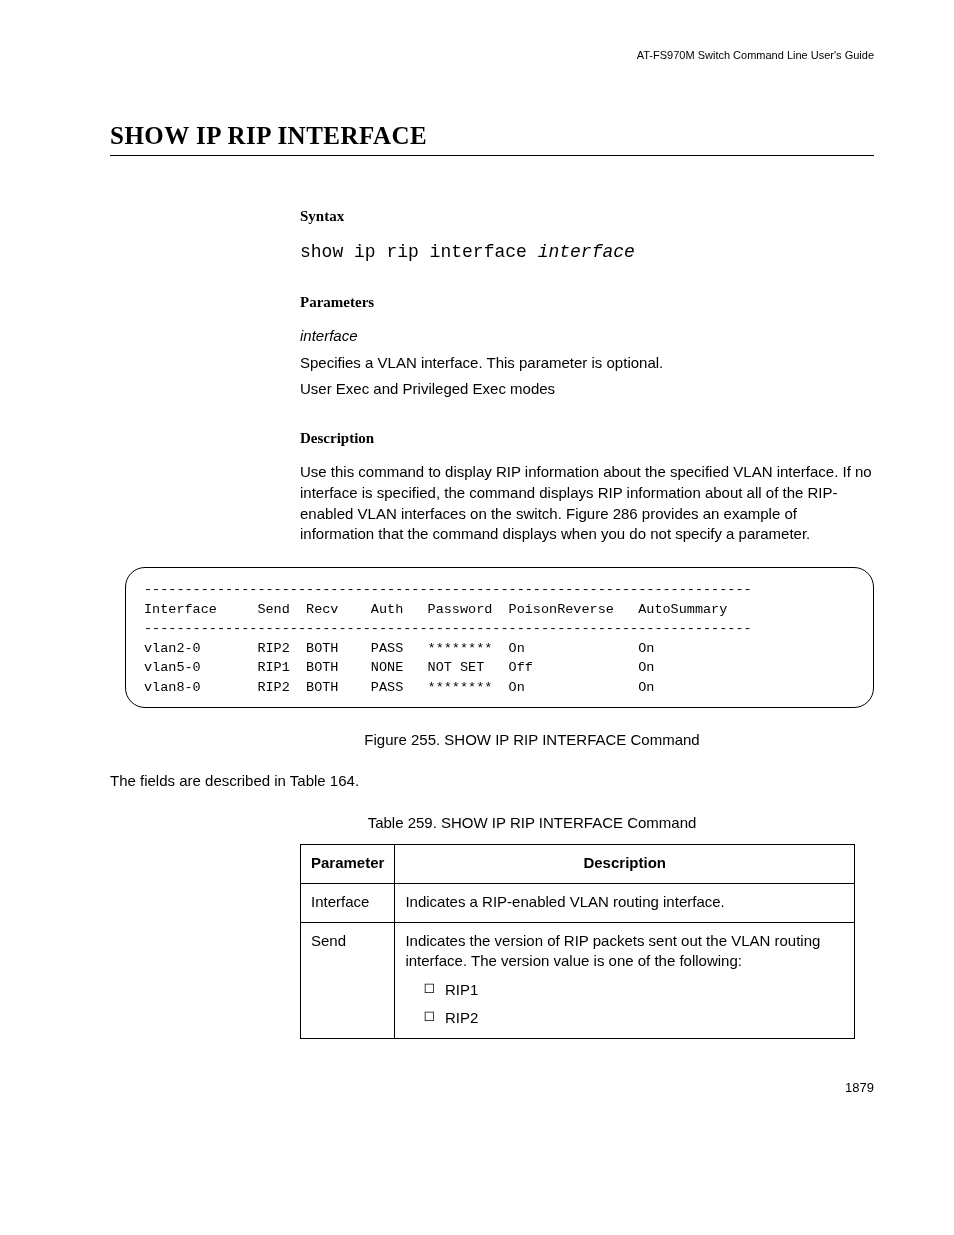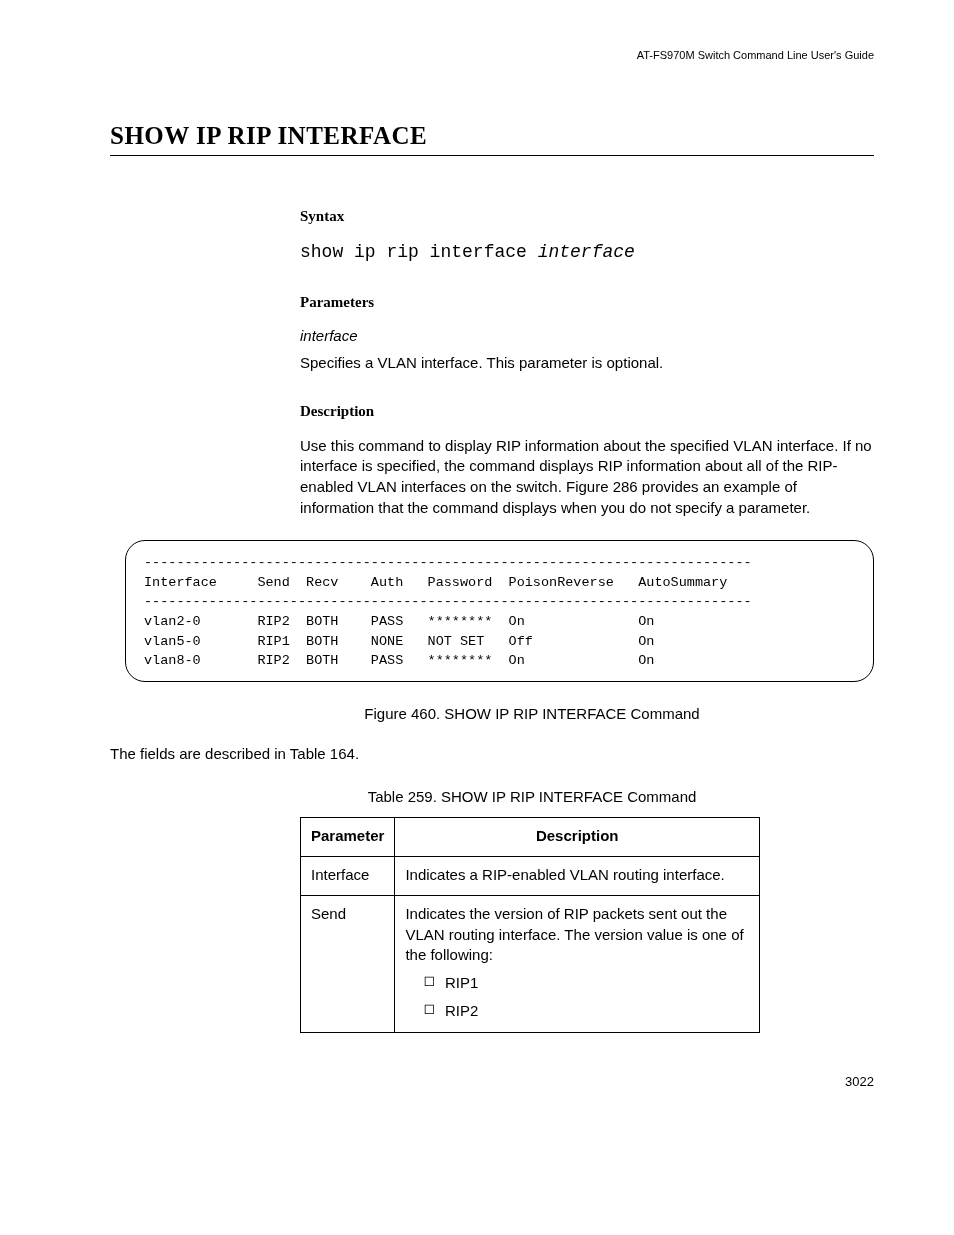--- a/index.html
+++ b/index.html
@@ -68,21 +68,21 @@
     text-align: center;
     margin: 20px 0 20px 80px;
   }
   .tbl-caption {
     text-align: center;
     margin: 22px 0 10px 80px;
   }
   table.desc-table {
     border-collapse: collapse;
     margin-left: 190px;
-    width: 460px;
+    width: 555px;
   }
   table.desc-table th, table.desc-table td {
     border: 1px solid #000;
     padding: 8px 10px 10px 10px;
     vertical-align: top;
     font-size: 15px;
     text-align: left;
   }
   table.desc-table th {
     font-weight: bold;
@@ -113,33 +113,34 @@
 <div class="page-title">SHOW IP RIP INTERFACE</div>
 
 <div class="indent">
   <div class="sect-head">Syntax</div>
   <div class="mono"><span>show ip rip interface </span><span class="ital">interface</span></div>
 
   <div class="sect-head">Parameters</div>
   <div class="param-name">interface</div>
   <div class="param-desc body-text">Specifies a VLAN interface. This parameter is optional.</div>
 
+  <div class="body-text">User Exec and Privileged Exec modes</div>
 
   <div class="sect-head">Description</div>
   <div class="body-text">Use this command to display RIP information about the specified VLAN interface. If no interface is specified, the command displays RIP information about all of the RIP-enabled VLAN interfaces on the switch. Figure 286 provides an example of information that the command displays when you do not specify a parameter.</div>
 </div>
 
 <div class="code-box">---------------------------------------------------------------------------
 Interface     Send  Recv    Auth   Password  PoisonReverse   AutoSummary
 ---------------------------------------------------------------------------
 vlan2-0       RIP2  BOTH    PASS   ********  On              On
 vlan5-0       RIP1  BOTH    NONE   NOT SET   Off             On
 vlan8-0       RIP2  BOTH    PASS   ********  On              On</div>
 
-<div class="fig-caption">Figure 460. SHOW IP RIP INTERFACE Command</div>
+<div class="fig-caption">Figure 255. SHOW IP RIP INTERFACE Command</div>
 
 <div class="indent body-text">The fields are described in Table 164.</div>
 
 <div class="tbl-caption">Table 259. SHOW IP RIP INTERFACE Command</div>
 
 <table class="desc-table">
   <tbody>
       <tr>
     <th>Parameter</th>
     <th>Description</th>
@@ -158,13 +159,13 @@
       </div>
       <div class="list-row">
         <span class="checkbox">◻</span>
         <span>RIP2</span>
       </div>
     </td>
   </tr>
 </tbody>
   </table>
 
-<div class="footer">3022</div>
+<div class="footer">1879</div>
 
 </body></html>

